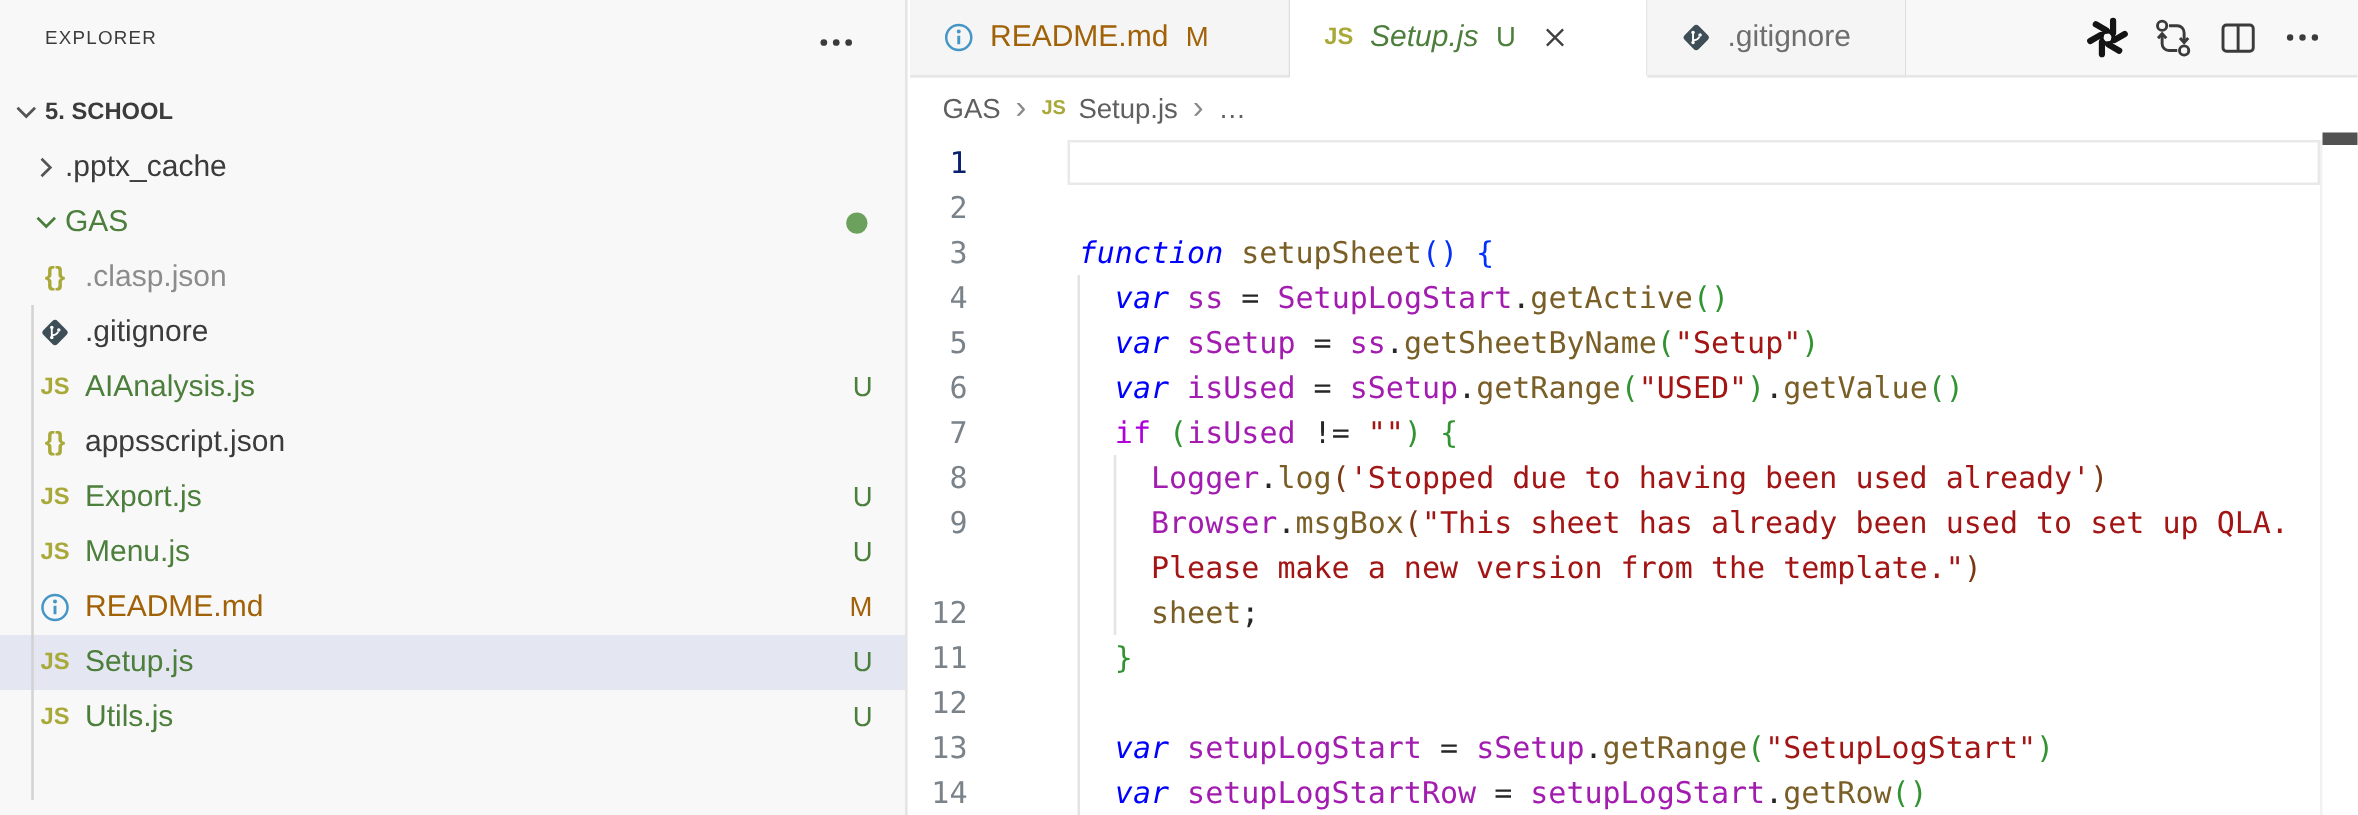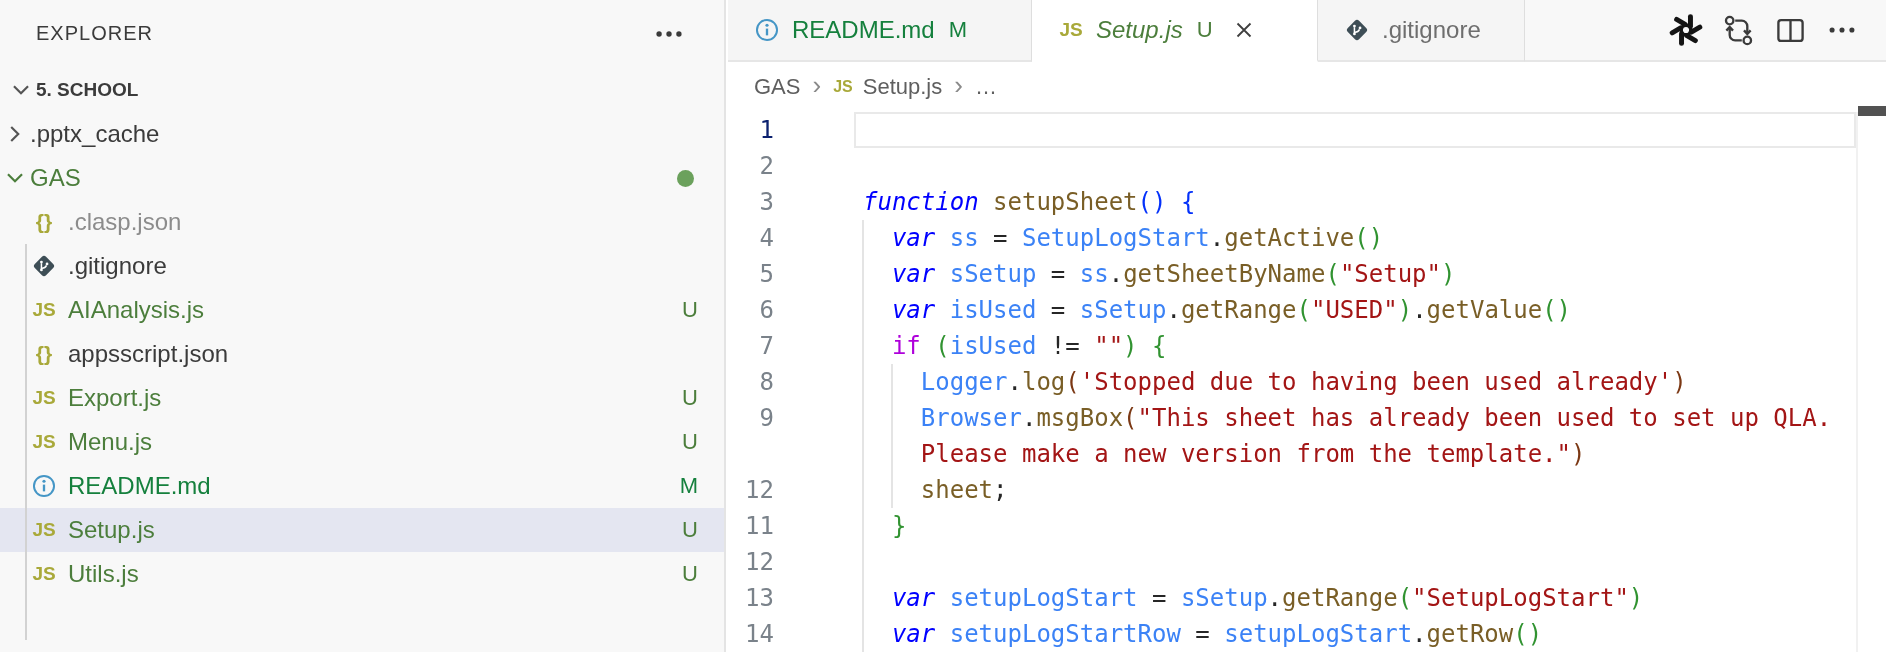--- a/index.html
+++ b/index.html
@@ -3,36 +3,36 @@
 <meta charset="utf-8">
 <style>
   html,body{margin:0;padding:0}
   body{width:1886px;height:652px;overflow:hidden;position:relative;background:#fff;
        font-family:"Liberation Sans",sans-serif;color:#3b3b3b;}
 
   
   .sidebar{position:absolute;left:0;top:0;width:726px;height:652px;background:#f8f8f8;
            border-right:2px solid #e4e4e4;box-sizing:border-box;}
   .sb-header{position:absolute;left:0;top:0;right:0;height:64px;}
-  .sb-title{position:absolute;left:36px;top:22px;font-size:20px;letter-spacing:1px;color:#3b3b3b;}
+  .sb-title{position:absolute;left:36px;top:22px;font-size:15px;letter-spacing:1px;color:#3b3b3b;}
   .sb-more{position:absolute;right:34px;top:16px;width:42px;height:36px;display:flex;
            align-items:center;justify-content:center;border-radius:8px;cursor:pointer;}
   .tree{position:absolute;top:68px;left:0;right:0;}
   .tree-row{height:44px;display:flex;align-items:center;font-size:24px;position:relative;cursor:pointer;}
   .tree-row.selected{background:#e4e6f1;}
   .tree-row .chev{width:30px;height:30px;flex:0 0 30px;display:flex;align-items:center;justify-content:center;}
   .lvl-root{padding-left:6px;font-weight:bold;font-size:19px;}
-  .lvl-folder{}
+  .lvl-folder{padding-left:22px;}
   .lvl-file{padding-left:28px;}
   .ficon{width:32px;height:32px;flex:0 0 32px;margin-right:8px;display:flex;align-items:center;justify-content:center;}
   .js-badge{font-weight:bold;font-size:19px;color:#a9a93a;letter-spacing:0;}
   .json-badge{font-weight:bold;font-size:21px;color:#a9a93a;}
   .label{white-space:nowrap;}
   .st-untracked{color:#4c7e3c;}
-  .st-modified{color:#15803d;}
+  .st-modified{color:#a16207;}
   .st-ignored{color:#8c8c8c;}
   .badge{position:absolute;right:26px;font-size:22px;font-weight:400;}
   .gitdot{position:absolute;right:30px;width:17px;height:17px;border-radius:50%;background:#6ba15c;}
   .tree-guide{position:absolute;left:25px;top:244px;width:2px;height:396px;background:#d2d2d2;z-index:2;}
 
   
   .editor{position:absolute;left:728px;top:0;right:0;bottom:0;background:#fff;}
   .tabbar{height:62px;display:flex;background:#f8f8f8;}
   .tab{display:flex;align-items:center;padding:0 20px 0 24px;font-size:24px;height:62px;
        box-sizing:border-box;background:#f5f5f5;border-right:1px solid #dedede;
@@ -60,21 +60,21 @@
   .ln{position:absolute;left:0;width:46px;text-align:right;color:#7a828a;}
   .ln.active{color:#0b216f;}
   .ct{position:absolute;left:135px;}
   .hl{position:absolute;left:126px;right:30px;top:0;height:36px;border:2px solid #e9e9e9;box-sizing:border-box;}
   .ig1{position:absolute;left:134px;top:108px;bottom:0;width:2px;background:#e4e4e4;}
   .ig2{position:absolute;left:163px;top:252px;height:144px;width:2px;background:#e4e4e4;}
   .sb-track{position:absolute;right:0;top:0;bottom:0;width:28px;border-left:2px solid #f1f1f1;}
   .ov-marker{position:absolute;right:0;top:-6px;width:28px;height:10px;background:#525252;}
 
   .tk-cm{color:#008000;} .tk-kw{color:#0000ff;font-style:italic;} .tk-ct{color:#af00db;}
-  .tk-vr{color:#3b82f6;text-align:center;} .tk-fn{color:#795e26;} .tk-st{color:#a31515;}
+  .tk-vr{color:#a21caf;text-align:center;} .tk-fn{color:#795e26;} .tk-st{color:#a31515;}
   .tk-pn{color:#262626;} .tk-b1{color:#0431fa;} .tk-b2{color:#319331;} .tk-b3{color:#7b3814;}
 </style>
 </head>
 <body>
 
 <div class="sidebar">
   <div class="sb-header">
     <span class="sb-title">EXPLORER</span>
     <span class="sb-more">
       <svg width="34" height="34" viewBox="0 0 24 24" fill="#3b3b3b">

